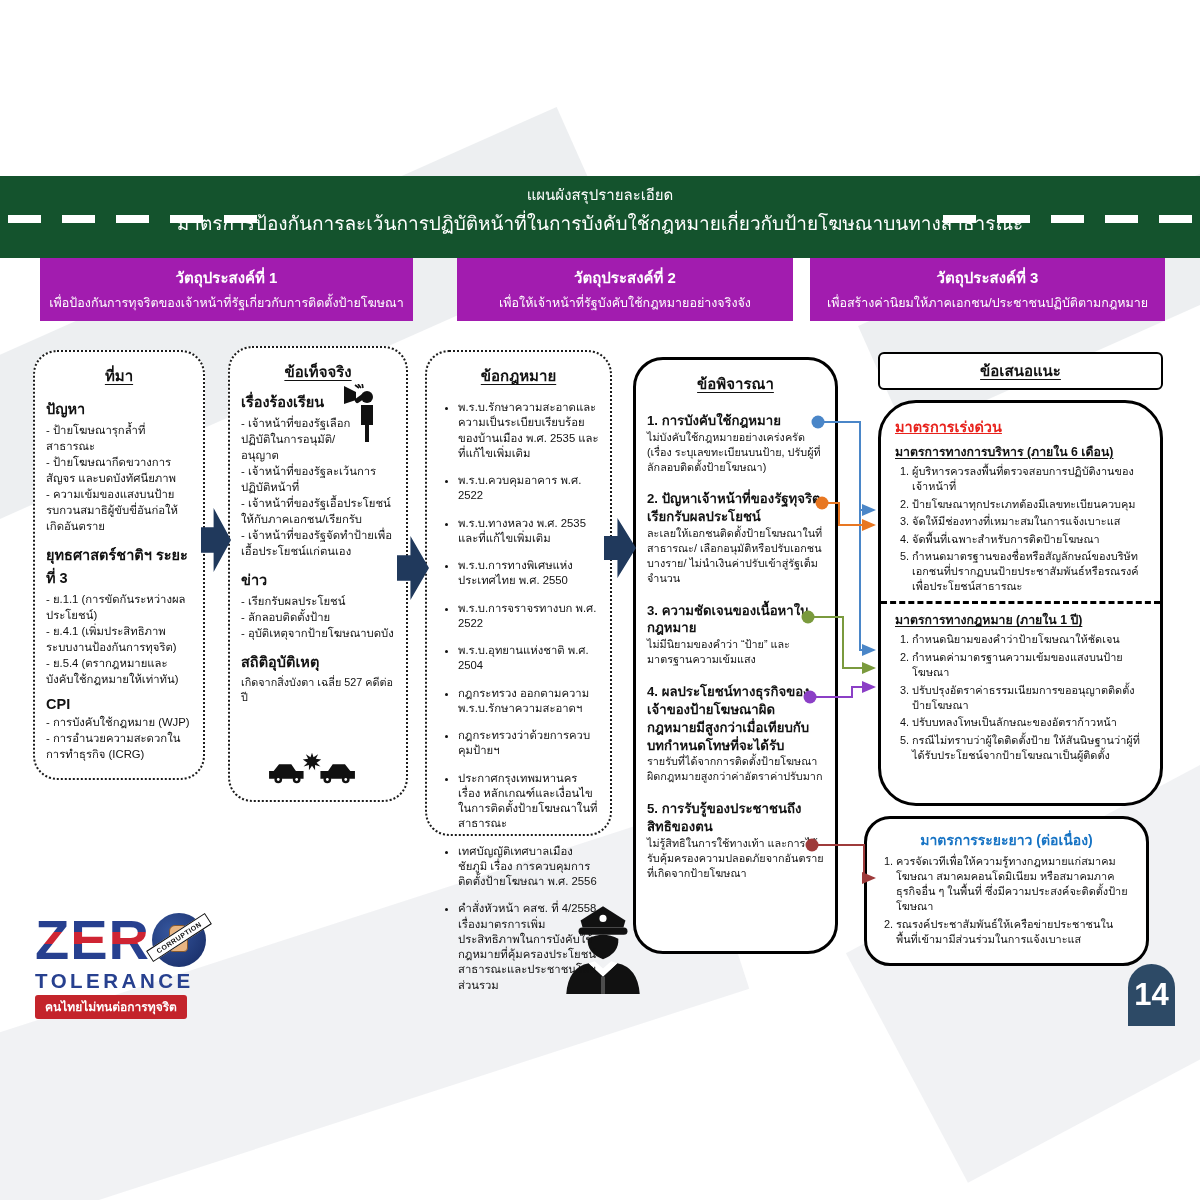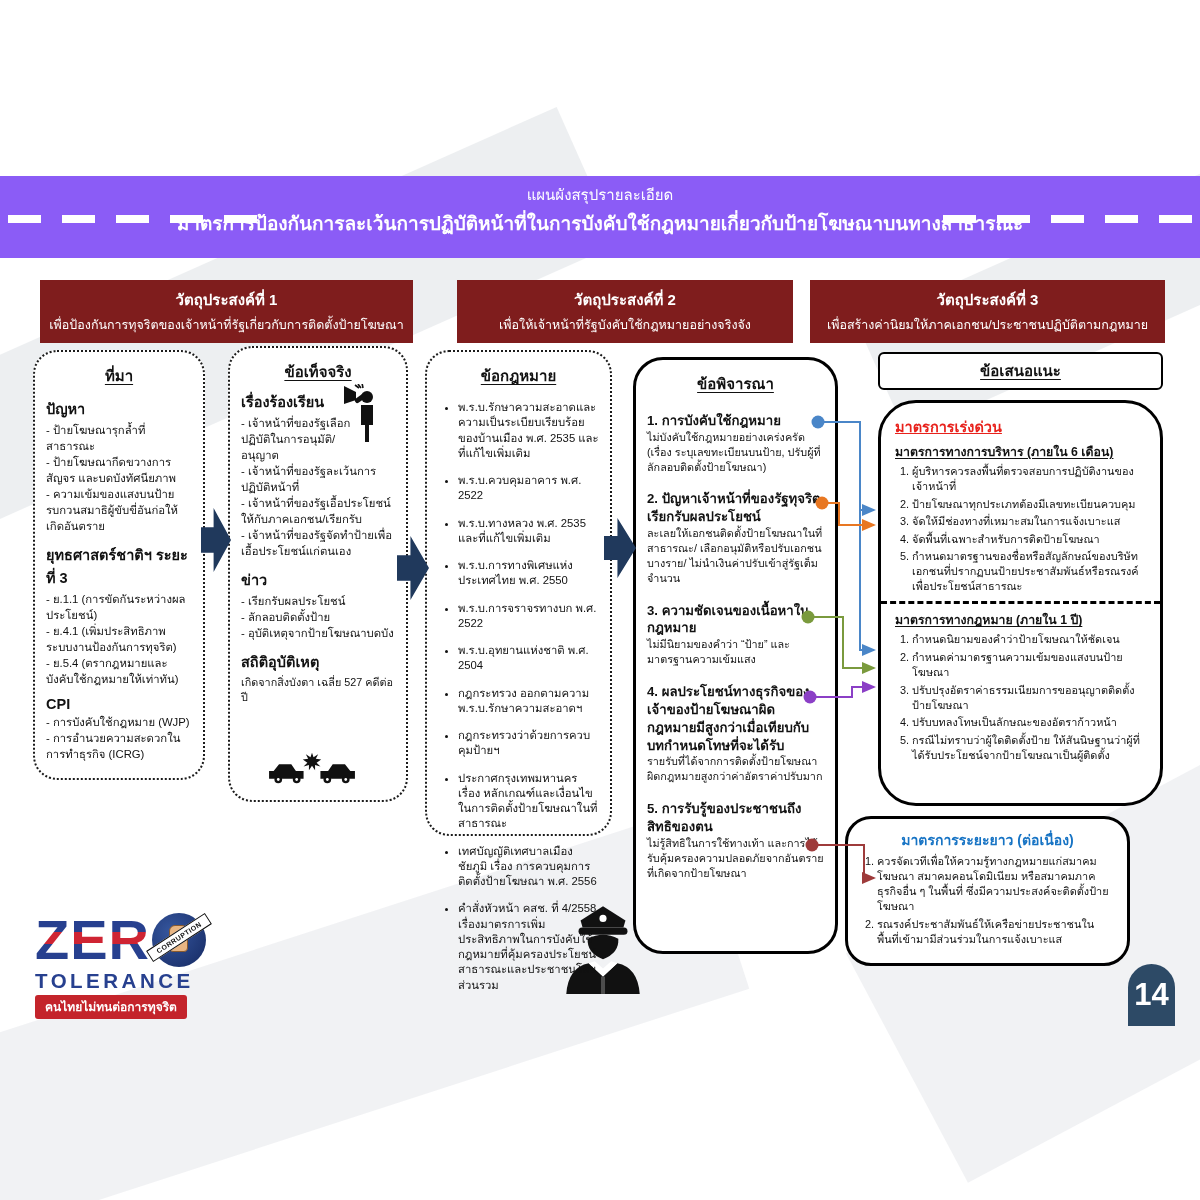--- a/index.html
+++ b/index.html
@@ -8,29 +8,29 @@
   .page { position:absolute; inset:0; }
 
   
   .bgshape { position:absolute; background:#dfe2e6; opacity:.55; z-index:0; }
   .bg1 { left:-140px; top:255px; width:760px; height:150px; transform:rotate(-24deg); }
   .bg2 { left:860px; top:215px; width:520px; height:120px; transform:rotate(-24deg); }
   .bg3 { left:-80px; top:930px; width:820px; height:190px; transform:rotate(-18deg); opacity:.45; }
   .bg4 { left:880px; top:830px; width:460px; height:260px; transform:rotate(-28deg); opacity:.45; }
 
   
-  .roadbar { position:absolute; left:0; top:176px; width:1200px; height:82px; background:#8b5cf6; z-index:2; }
+  .roadbar { position:absolute; left:0; top:176px; width:1200px; height:82px; background:#14532d; z-index:2; }
   .road-title1 { position:absolute; width:100%; top:7px; text-align:center; color:#fff; font-size:15px; }
-  .road-title2 { position:absolute; width:100%; top:32px; text-align:center; color:#fff; font-size:19px; font-weight:bold; }
+  .road-title2 { position:absolute; width:100%; top:32px; text-align:center; color:#fff; font-size:19px; font-weight:normal; }
   .dashrow { position:absolute; top:39px; display:flex; gap:21px; }
   .dashrow.left { left:8px; } .dashrow.right { right:8px; }
   .dash { width:33px; height:8px; background:#fff; }
 
   
-  .objbar { position:absolute; top:280px; height:63px; background:#7f1d1d; color:#fff; z-index:2;
+  .objbar { position:absolute; top:258px; height:63px; background:#a21caf; color:#fff; z-index:2;
             display:flex; flex-direction:column; justify-content:center; text-align:center; padding:4px 8px; }
   .obj1 { left:40px;  width:373px; }
   .obj2 { left:457px; width:336px; }
   .obj3 { left:810px; width:355px; }
   .obj-t { font-weight:bold; font-size:15px; margin-bottom:3px; }
   .obj-d { font-size:12.5px; }
 
   
   .box-dotted { position:absolute; border:2px dotted #1b1b1b; border-radius:24px; background:#fff; z-index:3; padding:8px 11px; }
   .box-solid  { position:absolute; border:3px solid #000; background:#fff; z-index:3; padding:8px 11px; }
@@ -48,21 +48,21 @@
   ul.laws li { font-size:11.3px; line-height:1.35; margin-bottom:5.5px;margin-top:12px; }
 
   .cons-h { font-weight:bold; font-size:13.2px; line-height:1.35; margin-top:16px; }
   .cons-d { font-size:10.8px; line-height:1.38; }
 
   
   .rec-header { left:878px; top:352px; width:285px; height:38px; border-width:2px; border-radius:6px;
                 display:flex; align-items:center; justify-content:center; }
   .rec-header .col-title { margin:0; }
   .box-urgent   { left:878px; top:400px; width:285px; height:406px; border-radius:38px; padding:10px 14px; }
-  .box-longterm { left:845px; top:816px; width:285px; height:150px; border-radius:26px; padding:8px 12px; }
+  .box-longterm { left:864px; top:816px; width:285px; height:150px; border-radius:26px; padding:8px 12px; }
   .urgent-title { color:#e8221c; font-weight:bold; font-size:14.5px; text-align:left; margin:2px 0 4px;text-decoration:underline; }
   .lt-title     { color:#1673c4; font-weight:bold; font-size:14px; text-align:center; margin:2px 0 3px; }
   .sub-h { font-weight:bold; font-size:12.3px; text-decoration:underline; text-underline-offset:2px; margin:3px 0 3px; }
   ol.meas { margin:0; padding-left:17px; }
   ol.meas li { font-size:10.9px; line-height:1.38; margin-bottom:2.5px; }
   .dash-div { border-top:3px dashed #000; margin:7px -14px 6px; }
 
   
   .chev { position:absolute; background:#20395c; z-index:4;
           clip-path:polygon(0 30%, 42% 30%, 42% 0, 100% 50%, 42% 100%, 42% 70%, 0 70%); }

